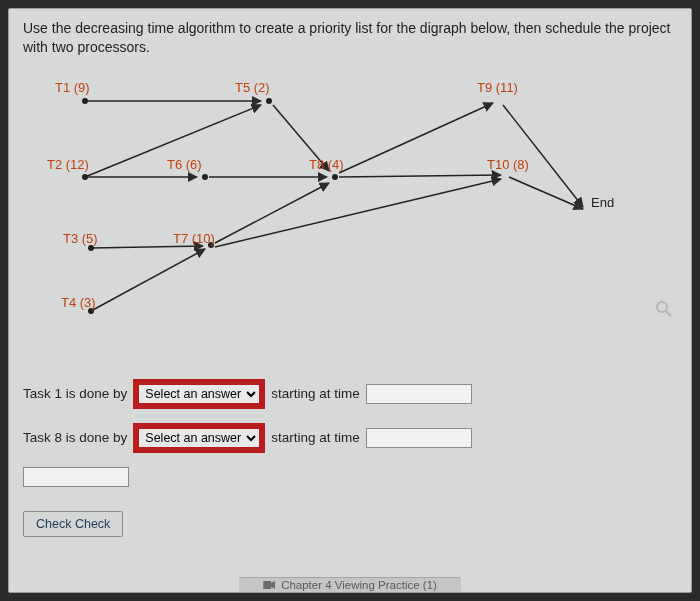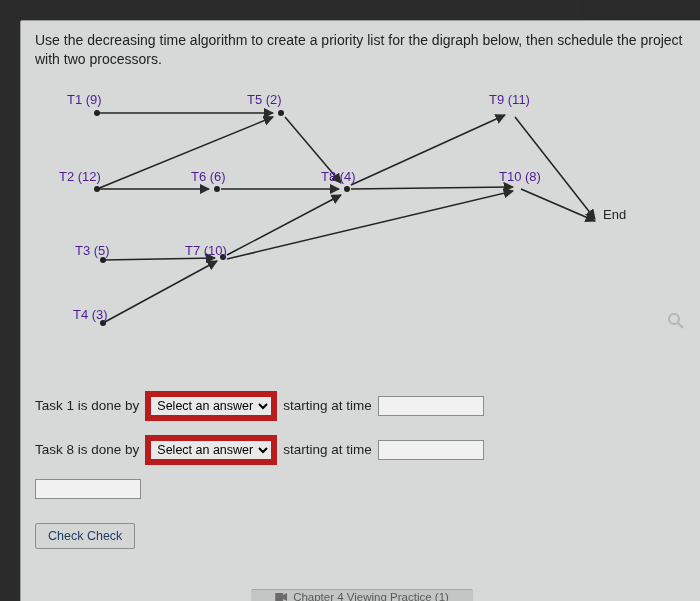--- a/index.html
+++ b/index.html
@@ -8,21 +8,21 @@
     width: 700px;
     height: 601px;
     overflow: hidden;
     font-family: Arial, sans-serif;
     background: #2a2a2a;
   }
   .outer {
     box-sizing: border-box;
     width: 581px;
     height: 601px;
-    padding: 20px;
+    padding: 8px;
     background: #2b2b2b;
   }
   .page {
     box-sizing: border-box;
     width: 684px;
     height: 585px;
     background: #d7d9d8;
     border: 1px solid #9b9b9b;
     border-radius: 2px;
     padding: 10px 14px 6px 14px;
@@ -36,21 +36,21 @@
   }
   .graph-wrap {
     position: relative;
     width: 654px;
     height: 300px;
     margin: 4px 0 12px 0;
   }
   .node-label {
     position: absolute;
     font-size: 13px;
-    color: #4c1d95;
+    color: #c2410c;
     white-space: nowrap;
     pointer-events: none;
   }
   .qa-line {
     font-size: 13.5px;
     color: #222;
     margin: 14px 0;
     display: flex;
     align-items: center;
     gap: 6px;
@@ -150,21 +150,21 @@
     <line x1="192" y1="182" x2="478" y2="114" stroke="#222" stroke-width="1.5" marker-end="url(#arr)"></line>
     <line x1="480" y1="40" x2="560" y2="142" stroke="#222" stroke-width="1.5" marker-end="url(#arr)"></line>
     <line x1="486" y1="112" x2="560" y2="144" stroke="#222" stroke-width="1.5" marker-end="url(#arr)"></line>
   </svg>
 
   <span class="node-label" style="left:32px; top:15px;">T1 (9)</span>
   <span class="node-label" style="left:24px; top:92px;">T2 (12)</span>
   <span class="node-label" style="left:40px; top:166px;">T3 (5)</span>
   <span class="node-label" style="left:38px; top:230px;">T4 (3)</span>
   <span class="node-label" style="left:212px;top:15px;">T5 (2)</span>
-  <span class="node-label" style="left:144px;top:92px;margin-left:12px;">T6 (6)</span>
+  <span class="node-label" style="left:144px;top:92px;">T6 (6)</span>
   <span class="node-label" style="left:150px;top:166px;">T7 (10)</span>
   <span class="node-label" style="left:286px;top:92px;">T8 (4)</span>
   <span class="node-label" style="left:454px;top:15px;">T9 (11)</span>
   <span class="node-label" style="left:464px;top:92px;">T10 (8)</span>
   <span class="node-label" style="left:568px;top:130px;color:#222;">End</span>
 </div>
 
 <span class="magnifier">
   <svg width="18" height="18" viewBox="0 0 18 18">
           <circle cx="7" cy="7" r="5" fill="none" stroke="#666" stroke-width="2"></circle>

